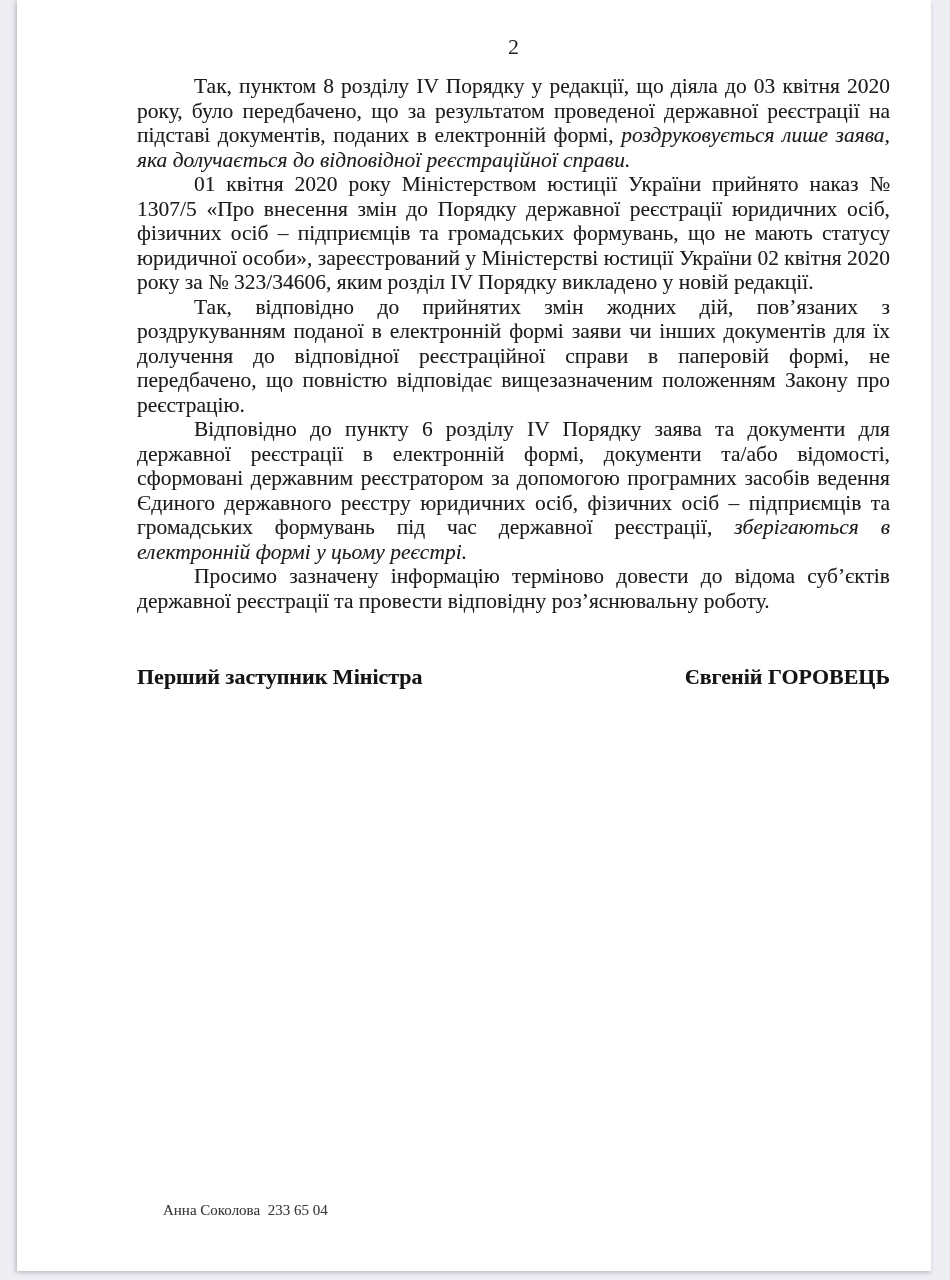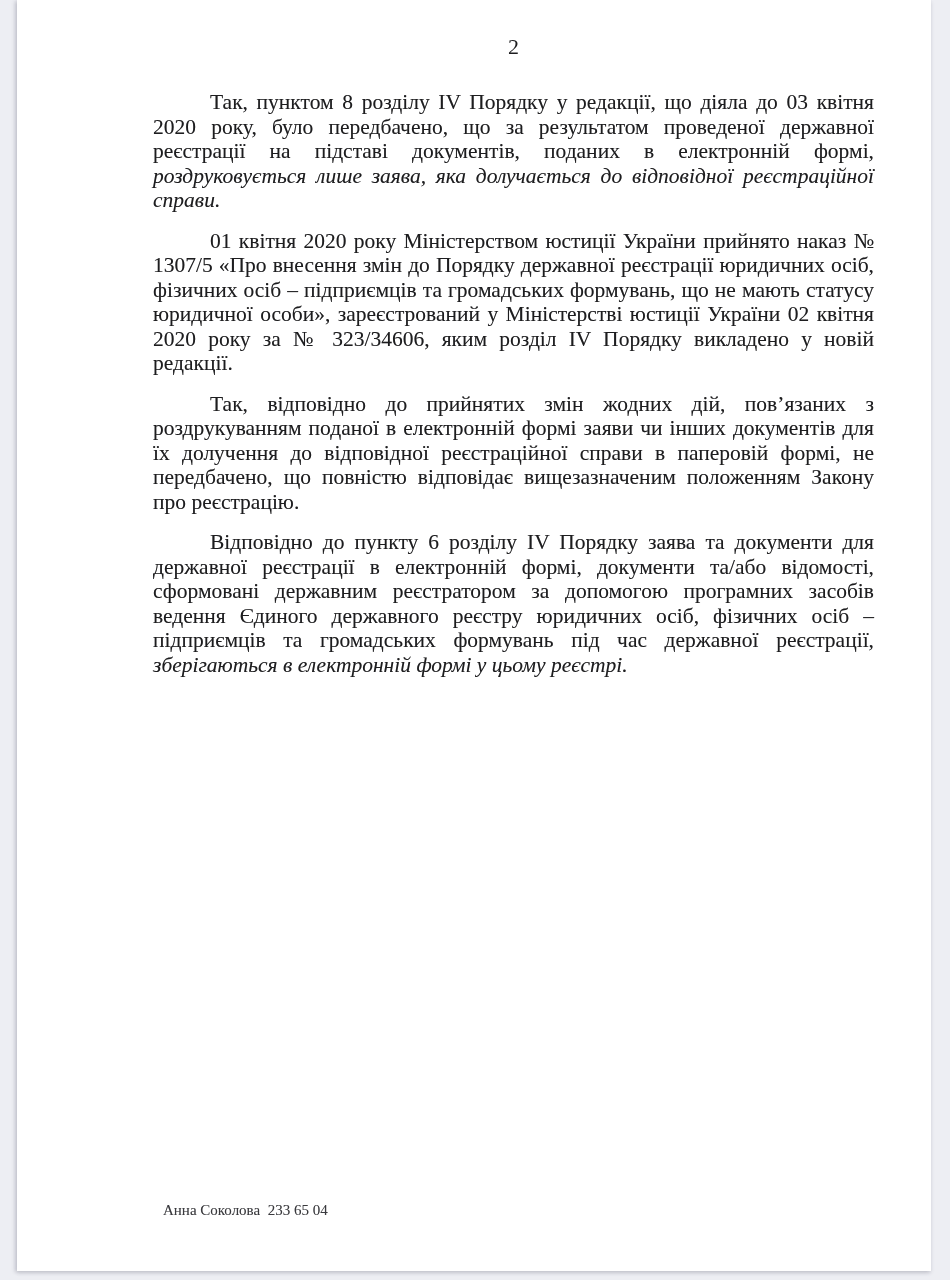--- a/index.html
+++ b/index.html
@@ -37,21 +37,21 @@
     top: 74px;
     left: 120px;
     width: 753px;
     font-size: 21.5px;
     line-height: 24.5px;
     color: #1d1d1f;
     text-align: justify;
     text-shadow: 0 0 0.6px rgba(30,30,30,0.35);
   }
   .body-text p {
-    margin: 16px;
+    margin: 0;
     padding: 0;
     text-indent: 57px;
   }
   .it {
     font-style: italic;
   }
   .signature-row {
     position: absolute;
     top: 664px;
     left: 120px;
@@ -82,18 +82,23 @@
 
   <div class="body-text">
     <p><span>Так, пунктом 8 розділу IV Порядку у редакції, що діяла до 03 квітня 2020 року, було передбачено, що за результатом проведеної державної реєстрації на підставі документів, поданих в електронній формі, </span><span class="it">роздруковується лише заява, яка долучається до відповідної реєстраційної справи.</span></p>
 
     <p><span>01 квітня 2020 року Міністерством юстиції України прийнято наказ № 1307/5 «Про внесення змін до Порядку державної реєстрації юридичних осіб, фізичних осіб – підприємців та громадських формувань, що не мають статусу юридичної особи», зареєстрований у Міністерстві юстиції України 02 квітня 2020 року за № 323/34606, яким розділ IV Порядку викладено у новій редакції.</span></p>
 
     <p><span>Так, відповідно до прийнятих змін жодних дій, пов’язаних з роздрукуванням поданої в електронній формі заяви чи інших документів для їх долучення до відповідної реєстраційної справи в паперовій формі, не передбачено, що повністю відповідає вищезазначеним положенням Закону про реєстрацію.</span></p>
 
     <p><span>Відповідно до пункту 6 розділу IV Порядку заява та документи для державної реєстрації в електронній формі, документи та/або відомості, сформовані державним реєстратором за допомогою програмних засобів ведення Єдиного державного реєстру юридичних осіб, фізичних осіб – підприємців та громадських формувань під час державної реєстрації, </span><span class="it">зберігаються в електронній формі у цьому реєстрі.</span></p>
 
+    <p><span>Просимо зазначену інформацію терміново довести до відома суб’єктів державної реєстрації та провести відповідну роз’яснювальну роботу.</span></p>
   </div>
 
+  <div class="signature-row">
+    <span>Перший заступник Міністра</span>
+    <span>Євгеній ГОРОВЕЦЬ</span>
+  </div>
 
   <div class="footer-note">Анна Соколова  233 65 04</div>
 
 </div>
 
 </body></html>

